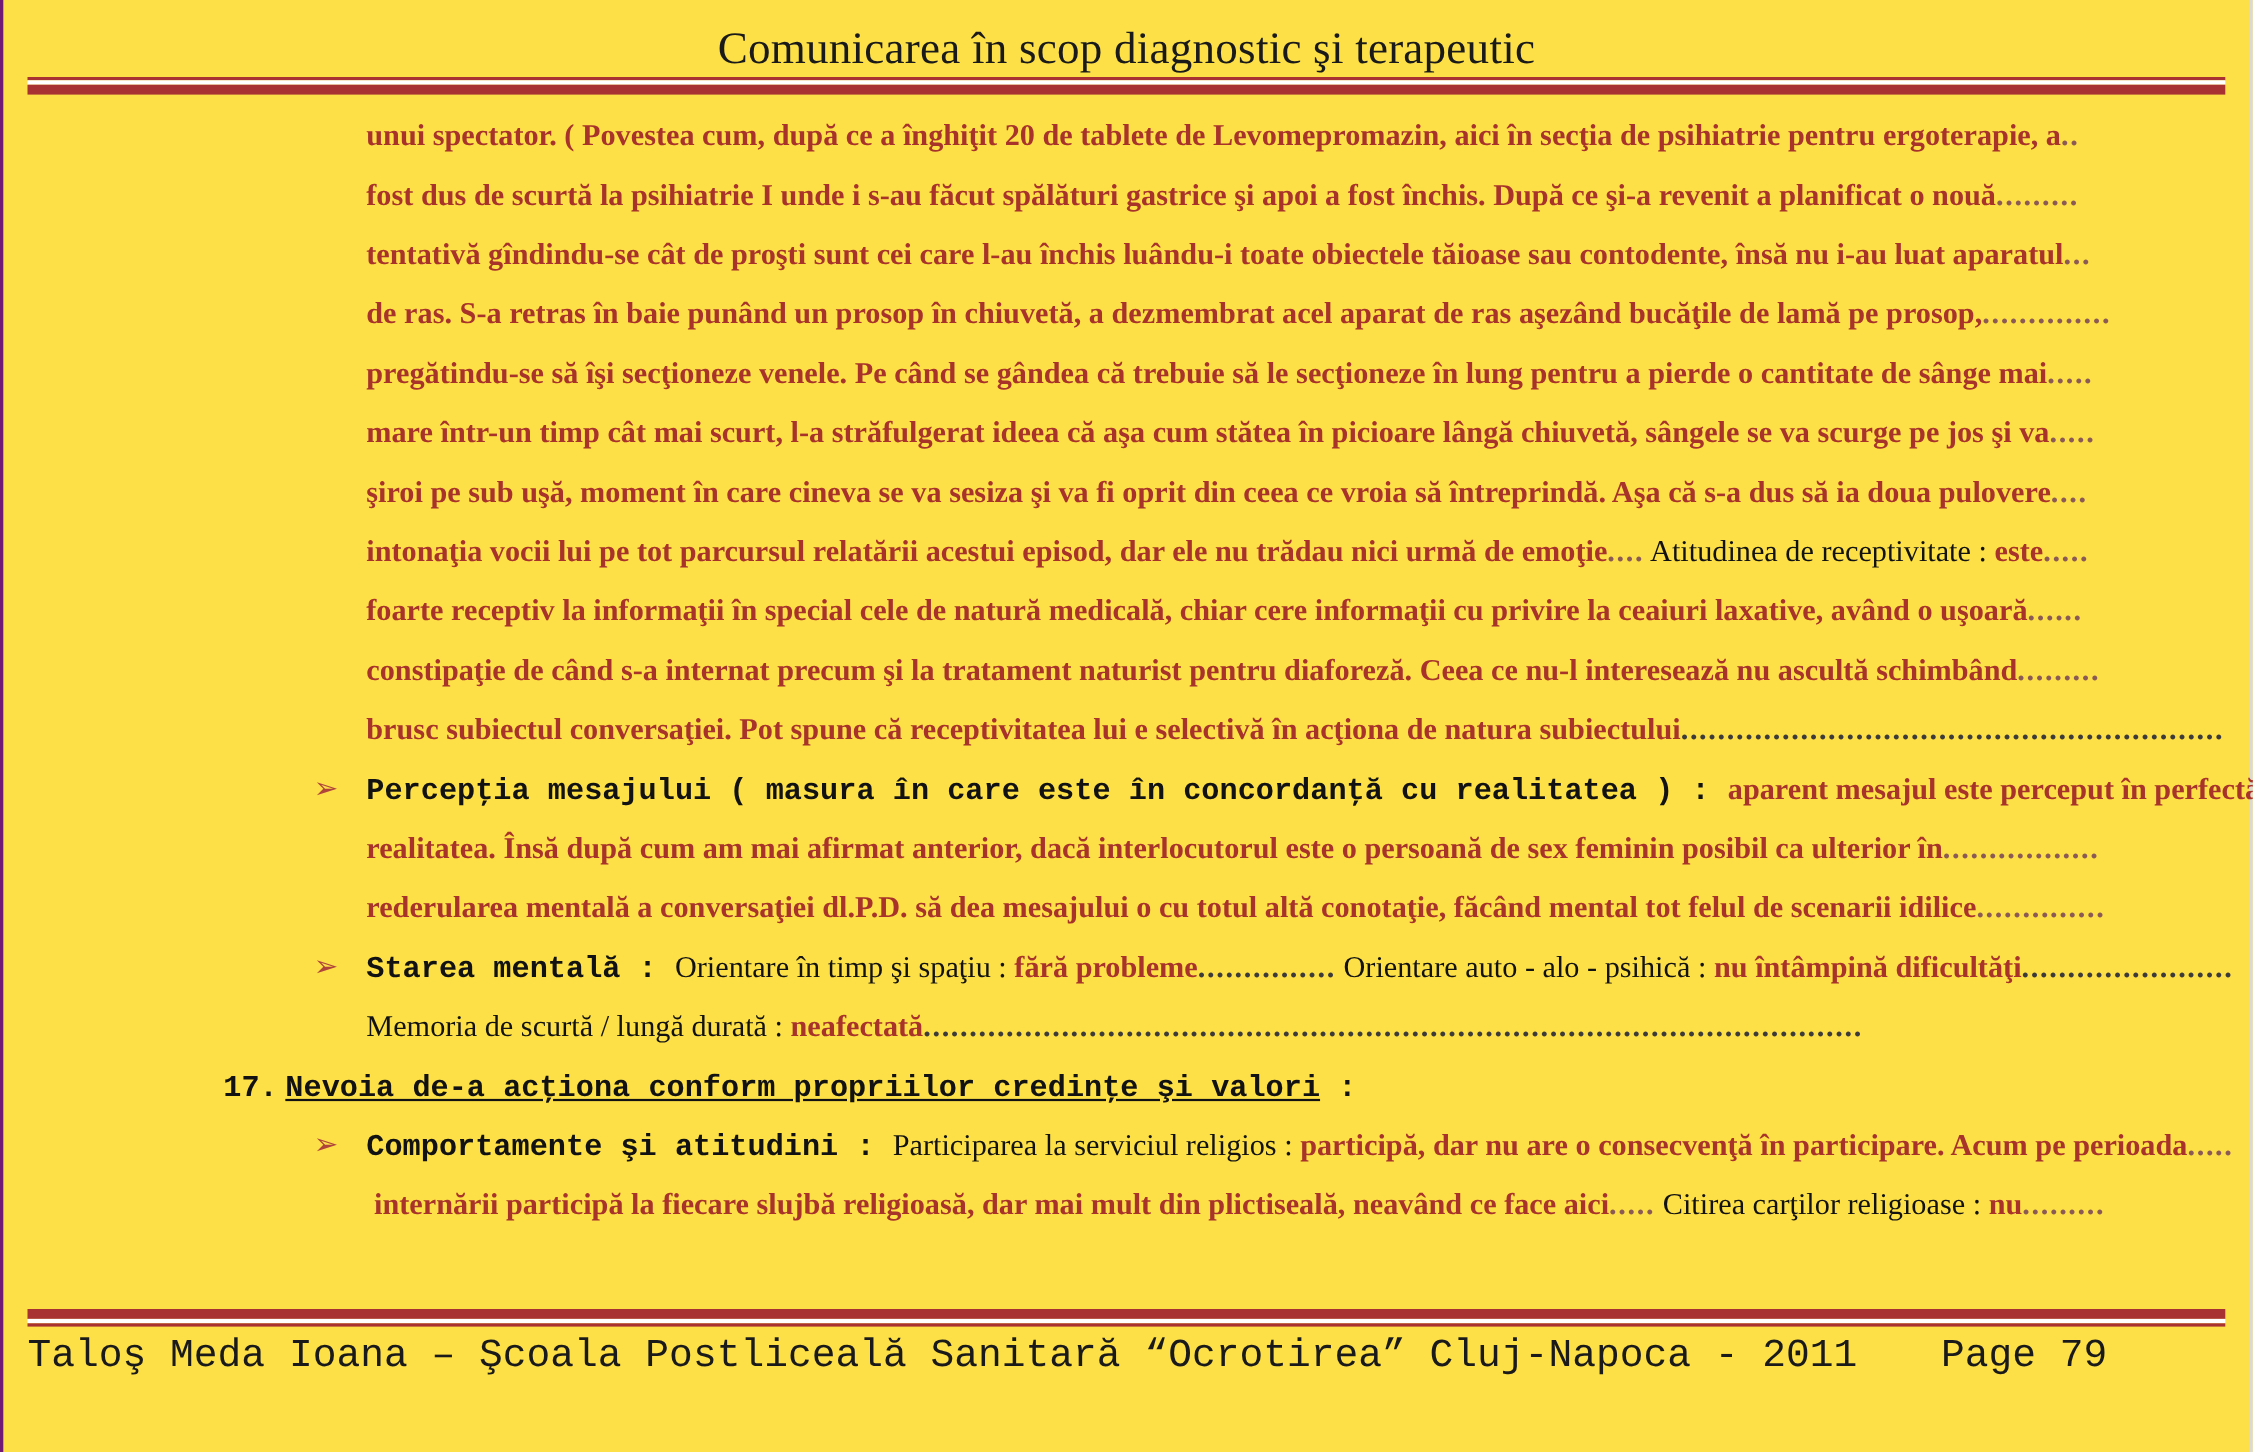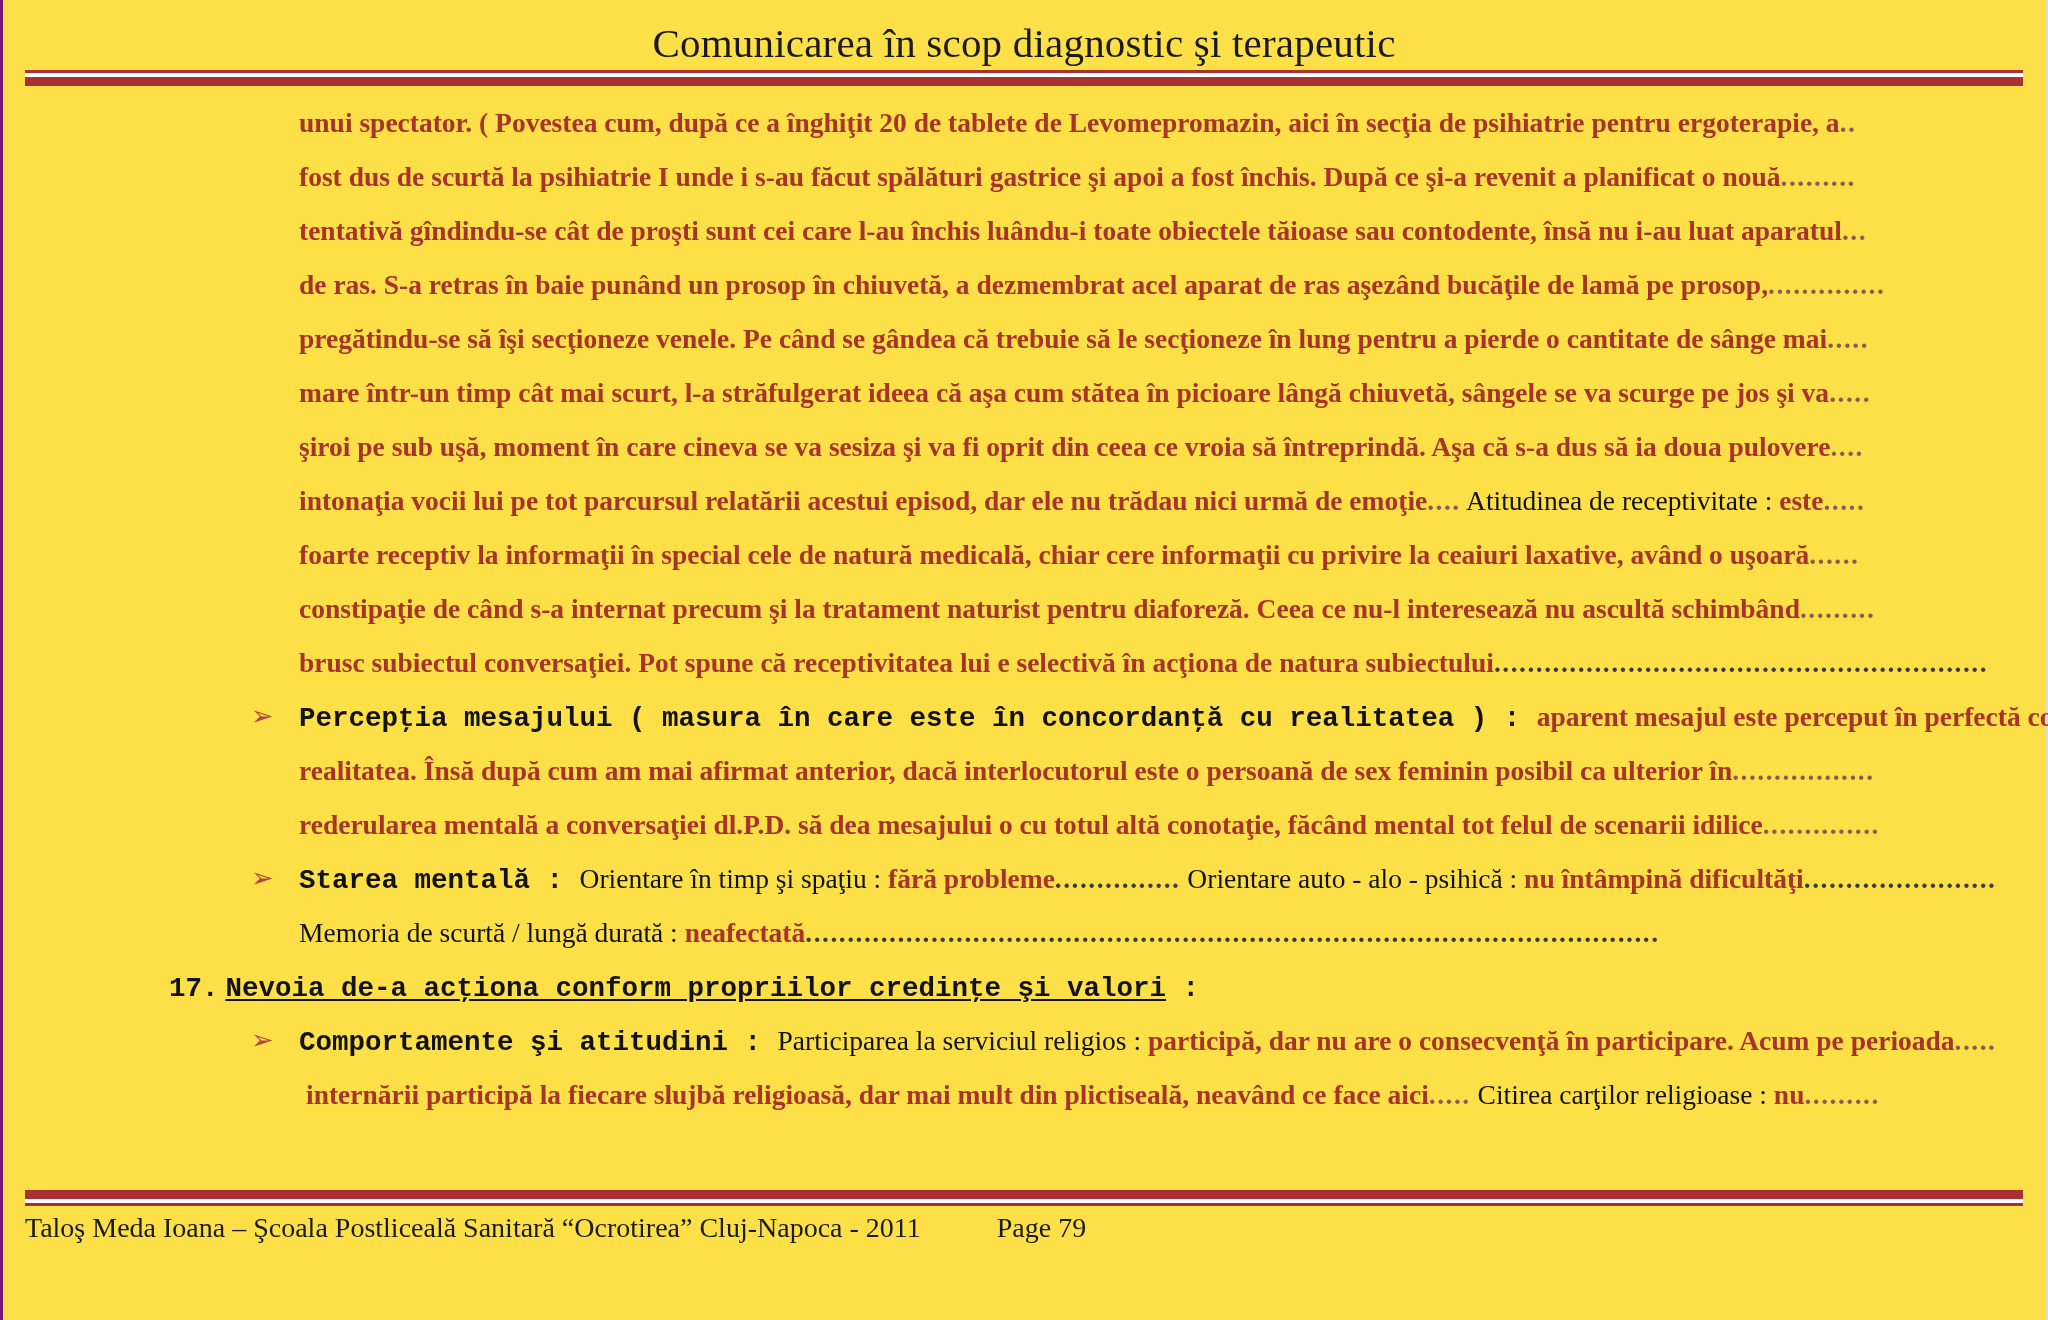--- a/index.html
+++ b/index.html
@@ -63,20 +63,21 @@
     background: #a83232;
   }
 
   
   .content {
     position: absolute;
     top: 96px;
     left: 0;
     right: 0;
     bottom: 130px;
+    padding-left: 34px;
   }
 
   .line {
     position: relative;
     height: 54px;
     line-height: 54px;
     font-size: 27.5px;
     white-space: nowrap;
     color: #a8332b;
   }
@@ -120,23 +121,24 @@
     right: 22px;
     top: 2px;
   }
   .footer-row {
     position: absolute;
     top: 24px;
     left: 22px;
     right: 22px;
     display: flex;
     align-items: baseline;
-    font-size: 28px;
+    font-size: 36px;
     color: #1a1a1a;
     white-space: nowrap;
+    font-family: Liberation Mono, monospace;
   }
   .footer-author { flex: 0 0 auto; }
   .footer-page   { margin-left: 76px; flex: 0 0 auto; }
 </style>
 </head>
 <body>
 
 <div class="page">
 
   <div class="header">

